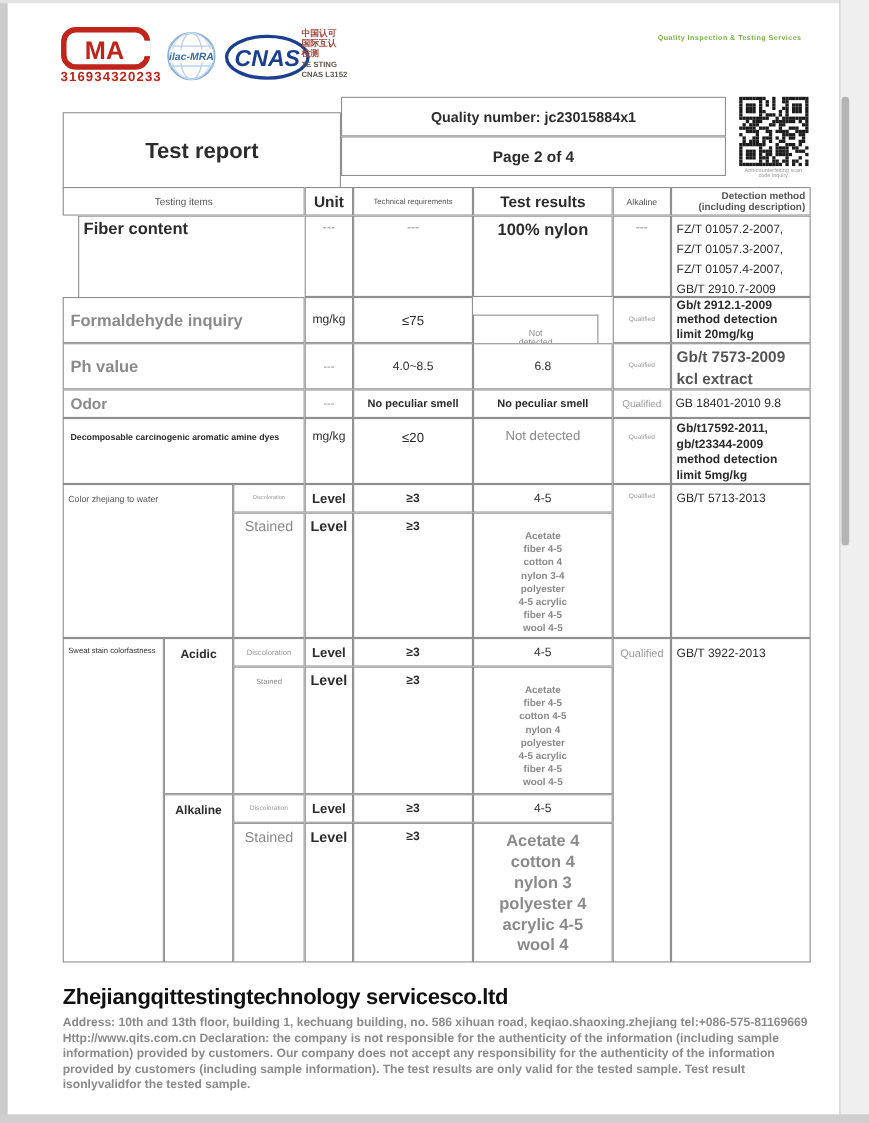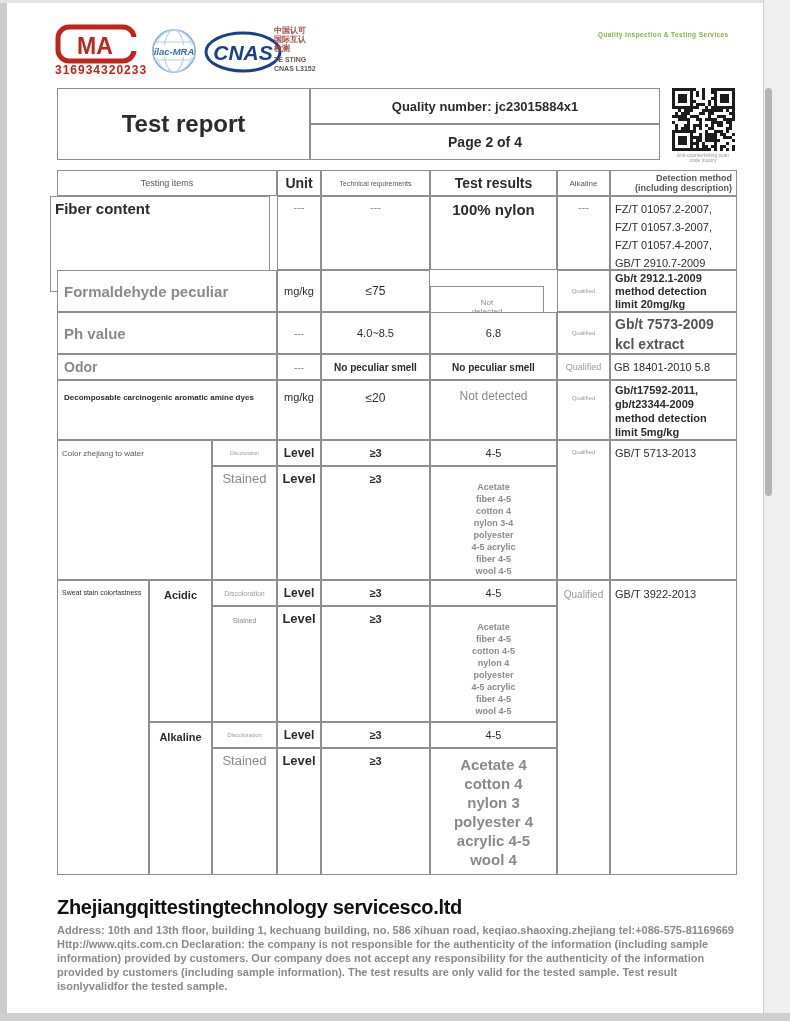--- a/index.html
+++ b/index.html
@@ -16,21 +16,21 @@
   .left { justify-content:flex-start; text-align:left; padding-left:6px; }
   .right{ justify-content:flex-end; text-align:right; padding-right:4px; }
   .b { font-weight:bold; }
   .gray { color:#8a8a8a; }
   .gray2 { color:#9a9a9a; }
   .dark { color:#2c2c2c; }
   .mid { color:#555555; }
   .fs5{font-size:5px;} .fs6{font-size:6px;} .fs7{font-size:7px;} .fs8{font-size:8px;}
   .fs9{font-size:9px;} .fs10{font-size:10px;} .fs11{font-size:11px;} .fs12{font-size:12px;}
   .fs13{font-size:13px;} .fs14{font-size:14px;} .fs15{font-size:15px;}
-  .fs20{font-size:24px;}
+  .fs20{font-size:20px;margin-top:14px;}
   .lh12{line-height:12px;} .lh13{line-height:13px;} .lh14{line-height:14px;} .lh18{line-height:18px;} .lh19{line-height:19px;} .lh20{line-height:20px;}
   .pt6{padding-top:6px;} .pt14{padding-top:14px;}
   
   .cma-num { color:#c0251c; font-weight:bold; font-size:12px; letter-spacing:1px; }
   .cn-red { color:#a1493f; font-weight:bold; font-size:8px; line-height:9px; }
   .cn-gray { color:#5d564e; font-weight:bold; font-size:7px; line-height:9px; margin-top:2px; }
   .qit-name { font-size:27px; font-weight:bold; color:#4343b2; letter-spacing:1px; line-height:26px; position:relative; }
   .qit-leaf { position:absolute; left:4px; top:-5px; width:12px; height:5px; background:#8db63c; border-radius:0 8px 0 8px; transform:rotate(-18deg); }
   .qit-cn { display:inline-block; width:104px; height:18px; margin-left:6px; vertical-align:6px;
             background:repeating-linear-gradient(90deg,#7070b8 0 15px,#f2f2ff 15px 21px); filter:blur(2px); opacity:.75; }
@@ -358,31 +358,31 @@
 code inquiry</div>
 
 <div class="cell fs9 mid" style="left:57px;top:170px;width:220px;height:26px">Testing items</div>
 <div class="cell b fs14 dark" style="left:277px;top:170px;width:44px;height:26px">Unit</div>
 <div class="cell fs7 mid" style="left:321px;top:170px;width:109px;height:26px">Technical requirements</div>
 <div class="cell b fs14 dark" style="left:430px;top:170px;width:127px;height:26px">Test results</div>
 <div class="cell fs8 mid" style="left:557px;top:170px;width:53px;height:26px">Alkaline</div>
 <div class="cell b fs9 mid right lh10" style="left:610px;top:170px;width:127px;height:26px;line-height:10px">Detection method
 (including description)</div>
 
-<div class="cell tl b fs15 dark" style="left:50px;top:196px;width:220px;height:96px">Fiber content</div>
+<div class="cell tl b fs15 dark" style="left:71px;top:196px;width:220px;height:96px">Fiber content</div>
 <div class="cell top fs11 gray" style="left:277px;top:196px;width:44px;height:74px">---</div>
 <div class="cell top fs11 gray" style="left:321px;top:196px;width:109px;height:74px">---</div>
 <div class="cell top b fs15 dark" style="left:430px;top:196px;width:127px;height:74px">100% nylon</div>
 <div class="cell top fs11 gray" style="left:557px;top:196px;width:53px;height:74px">---</div>
 <div class="cell tl fs11 lh18 dark" style="left:610px;top:196px;width:127px;height:74px">FZ/T 01057.2-2007,
 FZ/T 01057.3-2007,
 FZ/T 01057.4-2007,
 GB/T 2910.7-2009</div>
 
-<div class="cell left b fs15 gray" style="left:57px;top:270px;width:220px;height:42px">Formaldehyde peculiar</div>
+<div class="cell left b fs15 gray" style="left:57px;top:270px;width:220px;height:42px">Formaldehyde inquiry</div>
 <div class="cell fs11 dark" style="left:277px;top:270px;width:44px;height:42px">mg/kg</div>
 <div class="cell fs12 dark" style="left:321px;top:270px;width:109px;height:42px">≤75</div>
 <div class="cell fs8 gray lh9" style="left:430px;top:286px;width:114px;height:42px;line-height:9px">Not
 detected</div>
 <div class="cell fs6 gray2" style="left:557px;top:270px;width:53px;height:42px">Qualified</div>
 <div class="cell tl b fs11 lh13 dark" style="left:610px;top:270px;width:127px;height:42px;padding-top:1px">Gb/t 2912.1-2009
 method detection
 limit 20mg/kg</div>
 
 <div class="cell left b fs15 gray" style="left:57px;top:312px;width:220px;height:42px">Ph value</div>
@@ -391,21 +391,21 @@
 <div class="cell fs11 dark" style="left:430px;top:312px;width:127px;height:42px">6.8</div>
 <div class="cell fs6 gray2" style="left:557px;top:312px;width:53px;height:42px">Qualified</div>
 <div class="cell tl b fs14 lh20 mid" style="left:610px;top:312px;width:127px;height:42px;padding-top:1px">Gb/t 7573-2009
 kcl extract</div>
 
 <div class="cell left b fs14 gray" style="left:57px;top:354px;width:220px;height:26px">Odor</div>
 <div class="cell fs10 gray" style="left:277px;top:354px;width:44px;height:26px">---</div>
 <div class="cell b fs10 dark" style="left:321px;top:354px;width:109px;height:26px">No peculiar smell</div>
 <div class="cell b fs10 dark" style="left:430px;top:354px;width:127px;height:26px">No peculiar smell</div>
 <div class="cell fs9 gray2" style="left:557px;top:354px;width:53px;height:26px">Qualified</div>
-<div class="cell left fs11 dark" style="left:610px;top:354px;width:127px;height:26px;padding-left:3px">GB 18401-2010 5.8</div>
+<div class="cell left fs11 dark" style="left:610px;top:354px;width:127px;height:26px;padding-left:3px">GB 18401-2010 9.8</div>
 
 <div class="cell left b fs8 dark" style="left:57px;top:380px;width:220px;height:60px;align-items:flex-start;padding-top:12px">Decomposable carcinogenic aromatic amine dyes</div>
 <div class="cell top fs11 dark" style="left:277px;top:380px;width:44px;height:60px;padding-top:10px">mg/kg</div>
 <div class="cell top fs12 dark" style="left:321px;top:380px;width:109px;height:60px;padding-top:10px">≤20</div>
 <div class="cell top fs12 gray" style="left:430px;top:380px;width:127px;height:60px;padding-top:8px">Not detected</div>
 <div class="cell top fs6 gray2" style="left:557px;top:380px;width:53px;height:60px;padding-top:14px">Qualified</div>
 <div class="cell tl b fs11 lh14 dark" style="left:610px;top:380px;width:127px;height:60px;padding-top:2px">Gb/t17592-2011,
 gb/t23344-2009
 method detection
 limit 5mg/kg</div>

